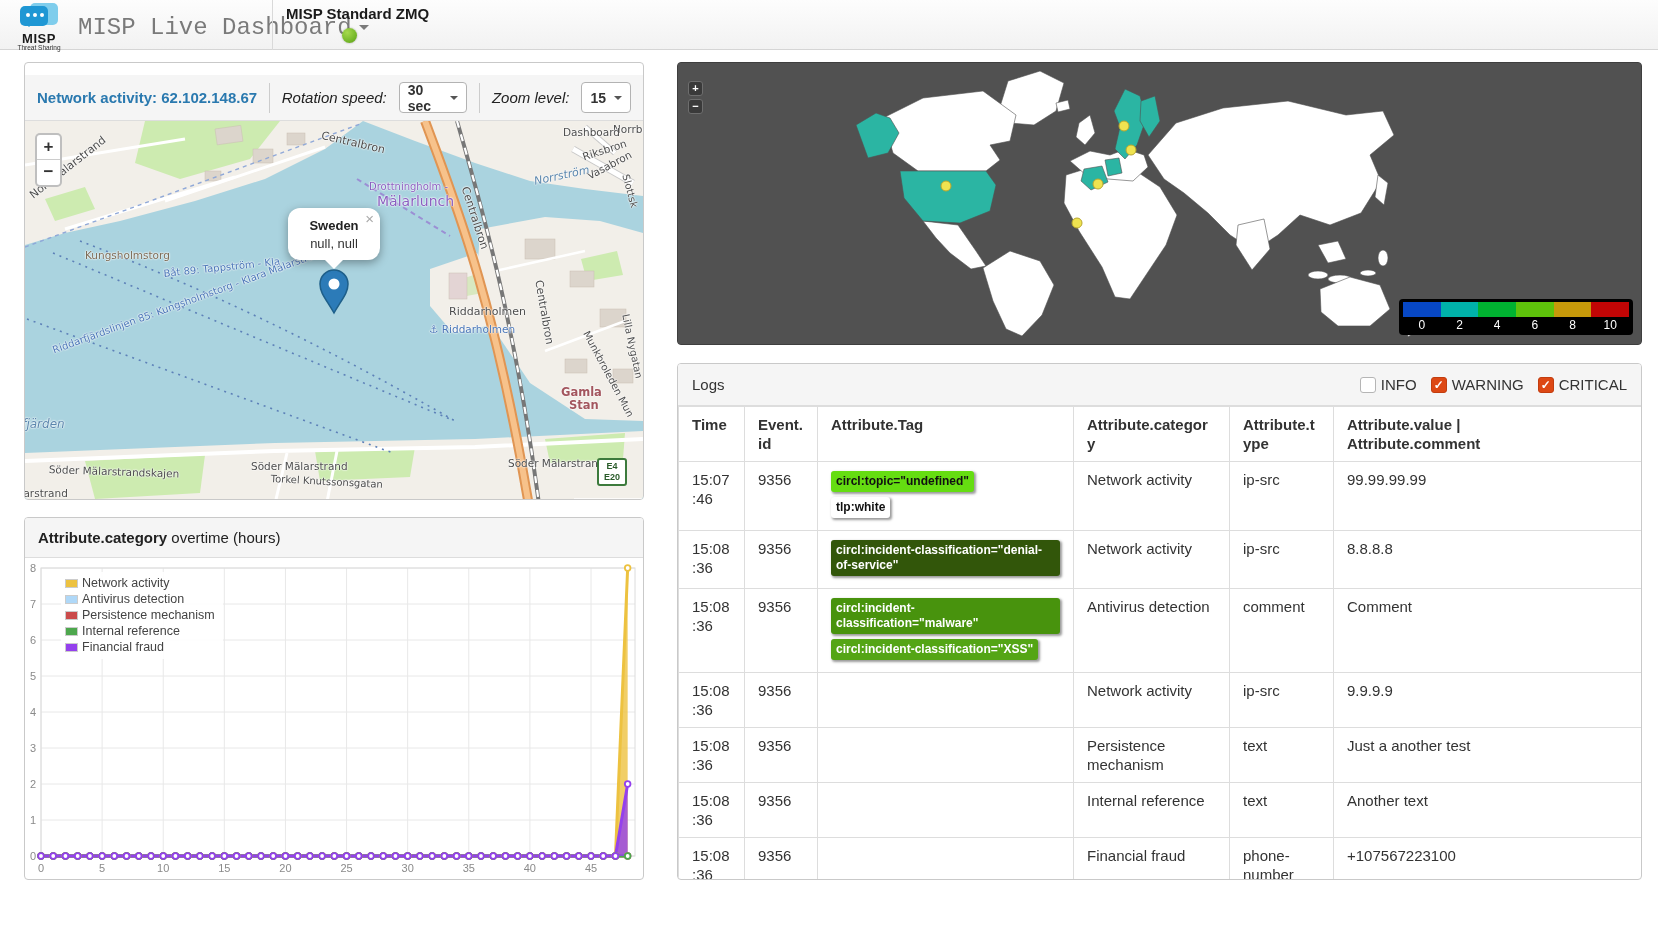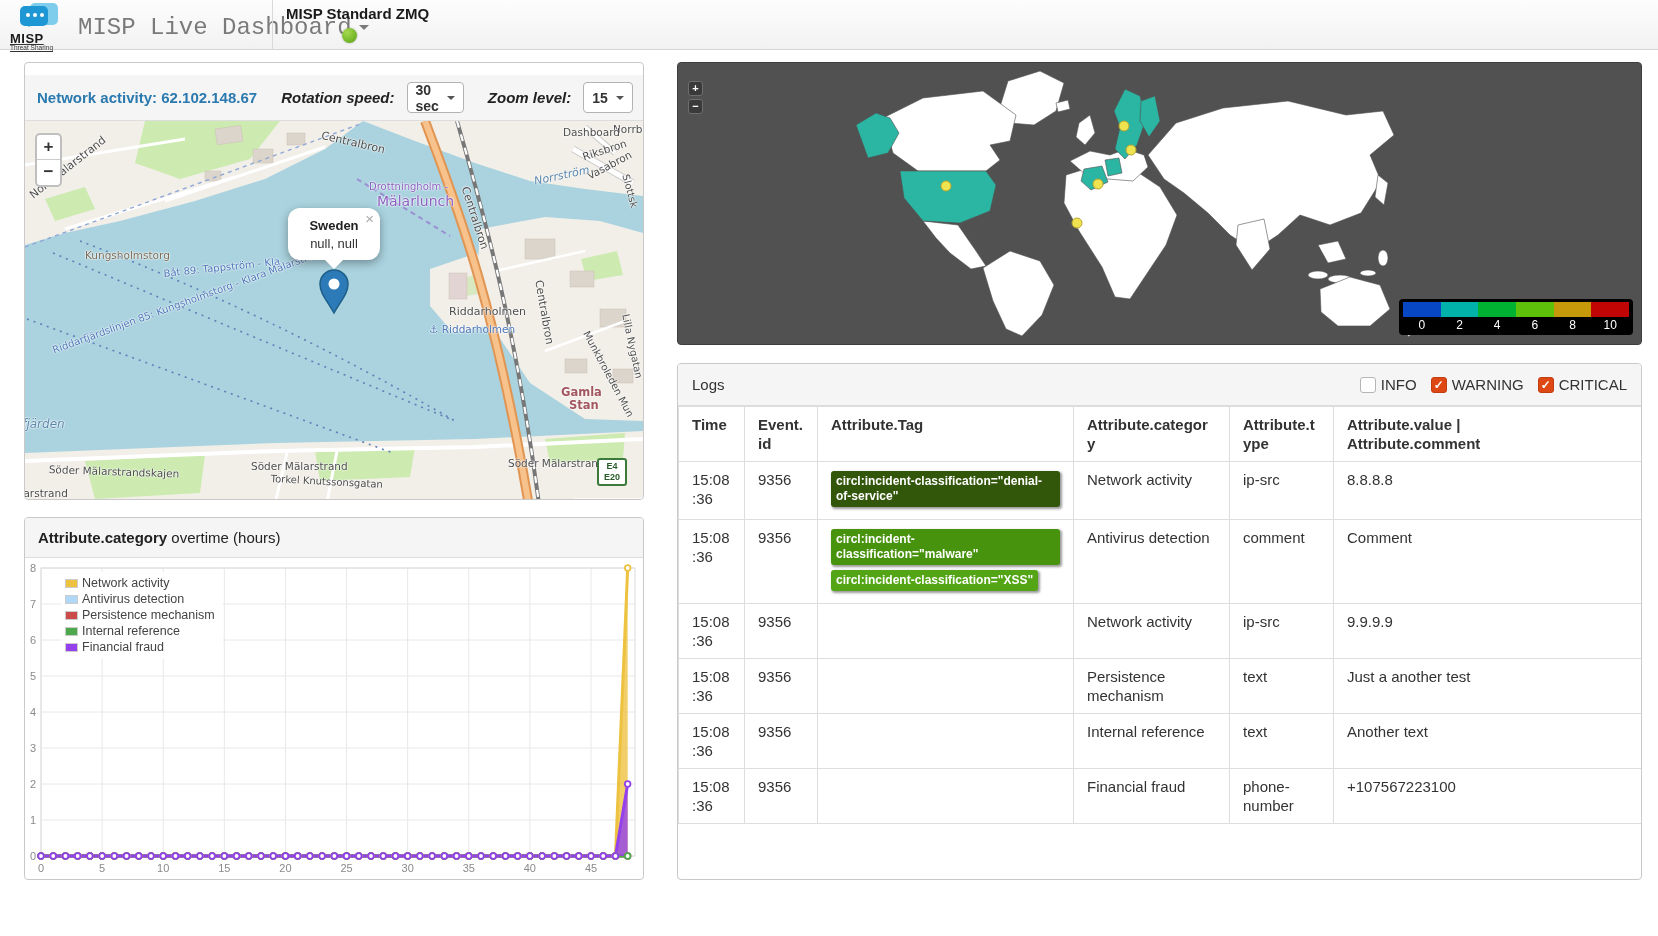--- a/index.html
+++ b/index.html
@@ -2,21 +2,21 @@
 <html><head>
 <meta charset="utf-8">
 <style>
   * { box-sizing: border-box; margin: 0; padding: 0; }
   html,body { width:1658px; height:936px; background:#fff; overflow:hidden;
     font-family:"Liberation Sans",sans-serif; color:#333; }
 
   
   .navbar { position:absolute; left:0; top:0; width:1658px; height:50px;
     background:linear-gradient(#fdfdfd,#f2f2f2); border-bottom:1px solid #d5d5d5; }
-  .brand { position:absolute; left:10px; top:3px; width:58px; text-align:left;text-decoration:underline; }
+  .brand { position:absolute; left:10px; top:3px; width:58px; text-align:center; }
   .brand-icon { position:relative; width:46px; height:30px; margin:0 auto; }
   .bubble-back { position:absolute; left:14px; top:0; width:28px; height:22px; background:#7fcdec; border-radius:5px; }
   .bubble-front { position:absolute; left:4px; top:3px; width:28px; height:20px; background:#1f97d4; border-radius:5px; }
   .bubble-front:after { content:""; position:absolute; left:4px; bottom:-6px; border:5px solid transparent; border-top-color:#1f97d4; }
   .bubble-dots { position:absolute; left:10px; top:10px; display:flex; gap:3px; }
   .bubble-dots i { width:4px; height:4px; border-radius:50%; background:#fff; }
   .brand-name { font-size:13px; font-weight:bold; color:#1a1a1a; letter-spacing:.5px; line-height:11px; }
   .brand-sub { font-size:6.5px; color:#333; }
   .app-title { position:absolute; left:78px; top:14px; font-size:24px; color:#7a7a7a; cursor:pointer;font-family:Liberation Mono, monospace; }
   .caret { display:inline-block; margin-left:7px; border:5px solid transparent; border-top-color:#7a7a7a; vertical-align:middle; margin-top:4px; }
@@ -29,21 +29,21 @@
 
   
   .panel { position:absolute; background:#fff; border:1px solid #c9c9c9; border-radius:4px; overflow:hidden; }
   .panel-header { background:#f5f5f5; border-bottom:1px solid #ddd; display:flex; align-items:center; }
 
   
   #map-panel { left:24px; top:62px; width:620px; height:438px; }
   #map-panel .panel-header { height:46px; padding:0 12px; gap:12px;margin-top:12px; }
   .net-activity { font-size:15px; font-weight:bold; color:#2a79af; white-space:nowrap; }
   .vsep { width:1px; height:30px; background:#ccc; }
-  .ctl-label { font-size:15px; font-weight:bold; font-style:italic; color:#222; white-space:nowrap;text-align:right; }
+  .ctl-label { font-size:15px; font-weight:normal; font-style:italic; color:#222; white-space:nowrap;text-align:right; }
   .select { background:#fff; border:1px solid #b3b3b3; border-radius:4px; height:31px;
     display:flex; align-items:center; justify-content:space-between; padding:0 8px;
     font-size:14px; font-weight:bold; cursor:pointer; }
   .select .chev { border:4px solid transparent; border-top-color:#555; margin:4px 0 0 8px; }
   #rotation-select { width:108px; }
   #zoomlevel-select { width:52px; }
 
   .map-body { position:relative; width:618px; height:391px; background:#aad3df; overflow:hidden; }
   .map-label { position:absolute; white-space:nowrap; color:#4d4d4d;
     text-shadow:0 0 2px #fff,0 0 2px #fff,0 0 1px #fff; transform-origin:0 0;
@@ -710,20 +710,28 @@
           <th>Event.id</th>
           <th>Attribute.Tag</th>
           <th>Attribute.category</th>
           <th>Attribute.type</th>
           <th>Attribute.value |
 Attribute.comment</th>
         </tr>
       </thead>
     <tbody id="logs-body">
         <tr>
+          <td>15:07:46</td>
+          <td>9356</td>
+          <td class="tags-cell"><span class="tag" style="background:#65dd11;color:#111">circl:topic="undefined"</span><br><span class="tag" style="background:#ffffff;color:#111">tlp:white</span><br></td>
+          <td>Network activity</td>
+          <td>ip-src</td>
+          <td>99.99.99.99</td>
+        </tr>
+        <tr>
           <td>15:08:36</td>
           <td>9356</td>
           <td class="tags-cell"><span class="tag" style="background:#32560a;color:#ffffff">circl:incident-classification="denial-of-service"</span><br></td>
           <td>Network activity</td>
           <td>ip-src</td>
           <td>8.8.8.8</td>
         </tr>
         <tr>
           <td>15:08:36</td>
           <td>9356</td>

